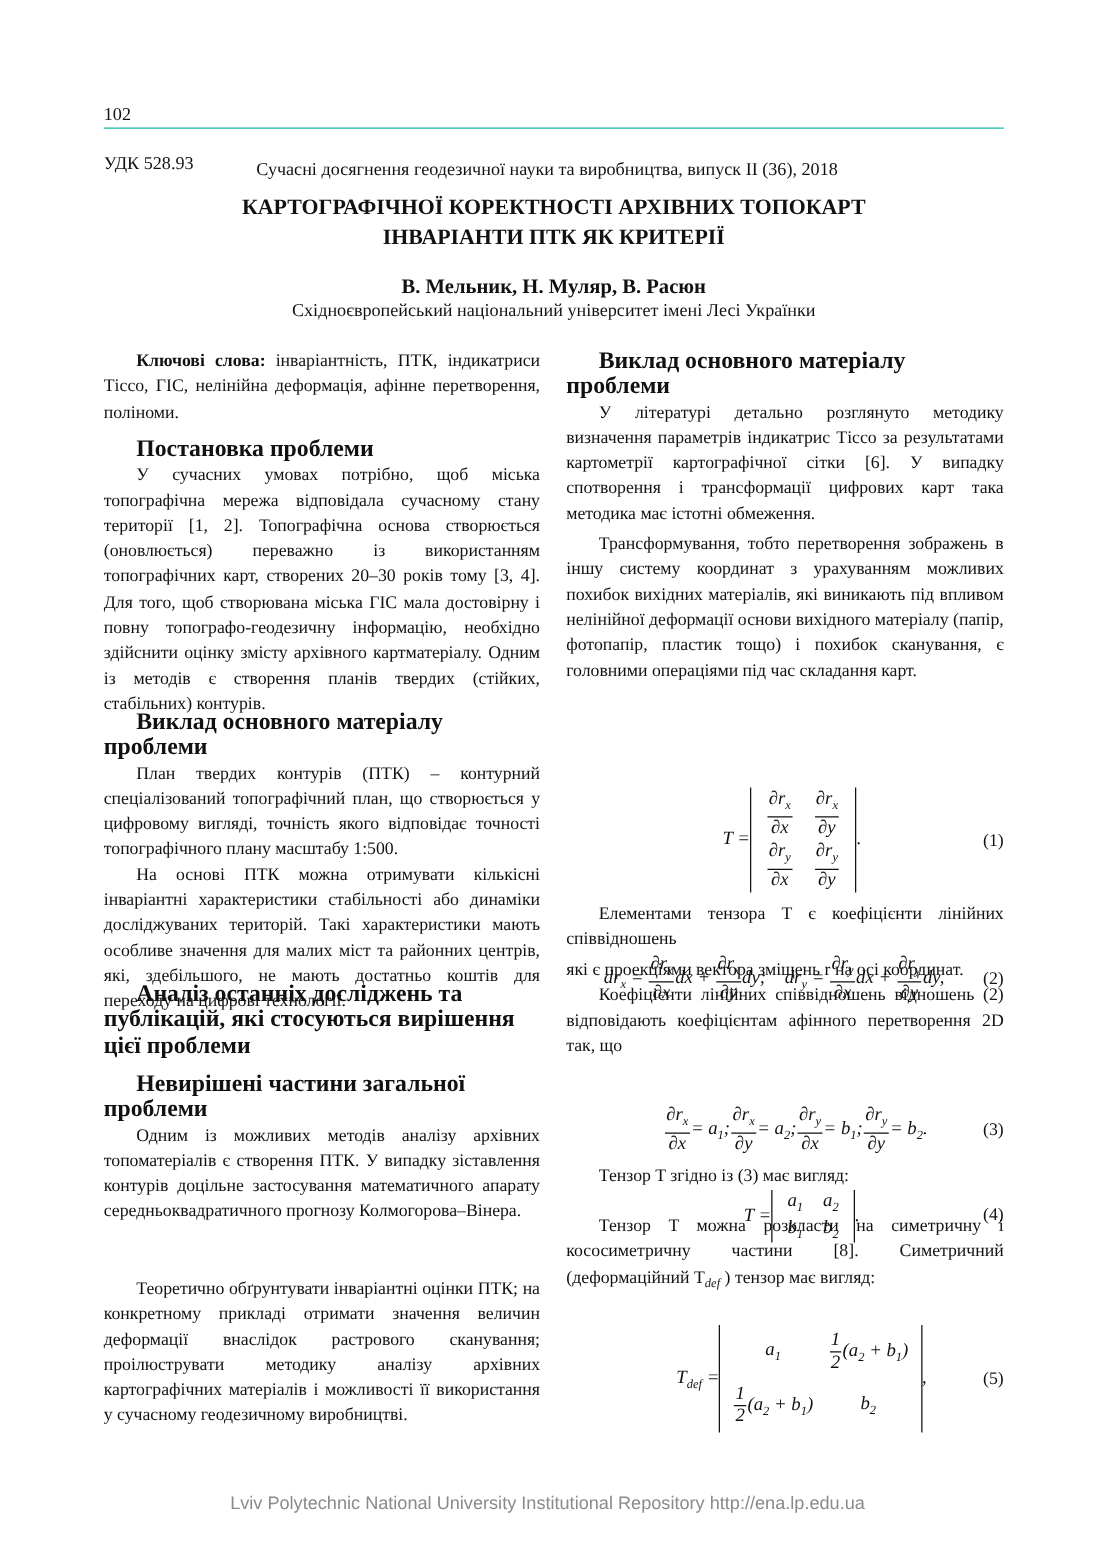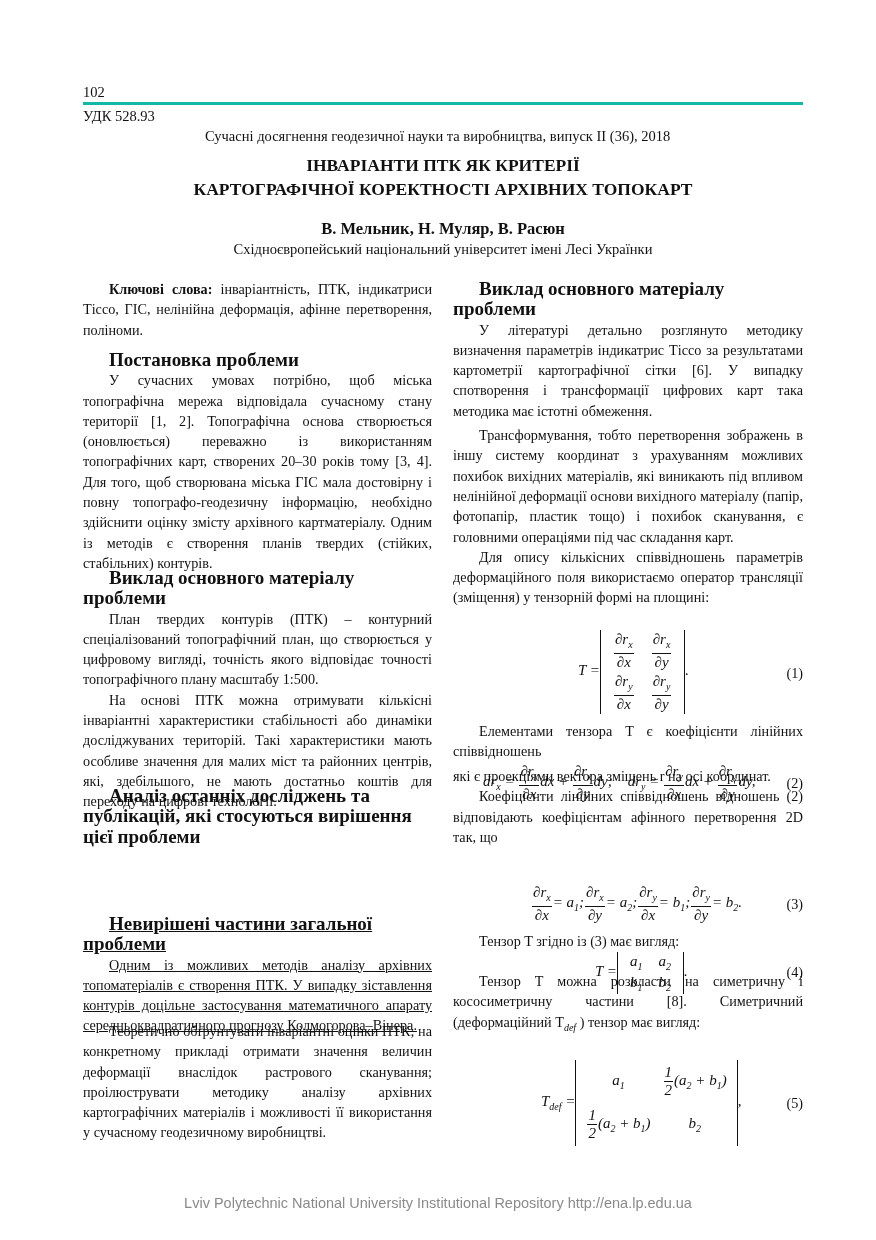--- a/index.html
+++ b/index.html
@@ -1,22 +1,22 @@
 <!DOCTYPE html>
 <html><head>
 <meta charset="utf-8">
 <style>
   html, body { margin:0; padding:0; background:#fff; }
   body { width:876px; height:1240px; position:relative; overflow:hidden;
          font-family:"Liberation Serif", "DejaVu Serif", serif; color:#111; }
   .abs { position:absolute; }
-  .running-head { left:83px; top:84px; width:720px; height:18px; border-bottom:3px solid #14b8a6; font-size:14.5px; }
+  .running-head { left:83px; top:84px; width:720px; height:18px; border-bottom:1px solid #14b8a6; font-size:14.5px; }
   .running-head .pg { position:absolute; left:0; top:0; }
   .running-head .jr { position:absolute; left:122px; top:0;margin-top:44px; }
-  .udk { left:83px; top:108px; font-size:14.5px; }
+  .udk { left:83px; top:123px; font-size:14.5px; }
   .title { left:83px; top:153px; width:720px; text-align:center; font-weight:bold; font-size:17.5px; line-height:24px; }
   .authors { left:83px; top:219px; width:720px; text-align:center; font-weight:bold; font-size:16.5px; }
   .affil { left:83px; top:241px; width:720px; text-align:center; font-size:14.5px; }
   .col { font-size:14.2px; line-height:20.3px; text-align:justify; }
   .col p { margin:0; text-indent:26px; }
   .col h3 { margin:0; font-size:19px; font-weight:bold; text-indent:26px; text-align:left; }
   .lcol { left:83px; width:349px; }
   .rcol { left:453px; width:350px; }
   .kw b { font-weight:bold; }
   .eq { position:absolute; font-style:italic; font-size:15px; white-space:nowrap; }
@@ -34,22 +34,22 @@
 <body>
 
 <div class="abs running-head">
   <span class="pg">102</span>
   <span class="jr">Сучасні досягнення геодезичної науки та виробництва, випуск II (36), 2018</span>
 </div>
 
 <div class="abs udk">УДК 528.93</div>
 
 <div class="abs title">
+  <div>КАРТОГРАФІЧНОЇ КОРЕКТНОСТІ АРХІВНИХ ТОПОКАРТ</div>
   <div>ІНВАРІАНТИ ПТК ЯК КРИТЕРІЇ</div>
-  <div>КАРТОГРАФІЧНОЇ КОРЕКТНОСТІ АРХІВНИХ ТОПОКАРТ</div>
 </div>
 
 <div class="abs authors">В. Мельник, Н. Муляр, В. Расюн</div>
 <div class="abs affil">Східноєвропейський національний університет імені Лесі Українки</div>
 
 <div class="abs col lcol" style="top:279px;">
   <p class="kw"><b>Ключові слова:</b><span> інваріантність, ПТК, індикатриси Тіссо, ГІС, нелінійна деформація, афінне перетворення, поліноми.</span></p>
 </div>
 
 <div class="abs col lcol" style="top:350px;">
@@ -60,34 +60,33 @@
 <div class="abs col lcol" style="top:568px;">
   <h3>Виклад основного матеріалу проблеми</h3>
   <p>План твердих контурів (ПТК) – контурний спеціалізований топографічний план, що створюється у цифровому вигляді, точність якого відповідає точності топографічного плану масштабу 1:500.</p>
   <p>На основі ПТК можна отримувати кількісні інваріантні характеристики стабільності або динаміки досліджуваних територій. Такі характеристики мають особливе значення для малих міст та районних центрів, які, здебільшого, не мають достатньо коштів для переходу на цифрові технології.</p>
 </div>
 
 <div class="abs col lcol" style="top:786px;">
   <h3>Аналіз останніх досліджень та публікацій, які стосуються вирішення цієї проблеми</h3>
 </div>
 
-<div class="abs col lcol" style="top:914px;text-decoration:underline;">
+<div class="abs col lcol" style="top:858px;">
   <h3>Невирішені частини загальної проблеми</h3>
   <p>Одним із можливих методів аналізу архівних топоматеріалів є створення ПТК. У випадку зіставлення контурів доцільне застосування математичного апарату середньоквадратичного прогнозу Колмогорова–Вінера.</p>
 </div>
 
 <div class="abs col lcol" style="top:1021px;">
   <p>Теоретично обґрунтувати інваріантні оцінки ПТК; на конкретному прикладі отримати значення величин деформації внаслідок растрового сканування; проілюструвати методику аналізу архівних картографічних матеріалів і можливості її використання у сучасному геодезичному виробництві.</p>
 </div>
 
 <div class="abs col rcol" style="top:279px;">
   <h3>Виклад основного матеріалу проблеми</h3>
   <p style="margin-bottom:4px;">У літературі детально розглянуто методику визначення параметрів індикатрис Тіссо за результатами картометрії картографічної сітки [6]. У випадку спотворення і трансформації цифрових карт така методика має істотні обмеження.</p>
   <p style="margin-bottom:0;">Трансформування, тобто перетворення зображень в іншу систему координат з урахуванням можливих похибок вихідних матеріалів, які виникають під впливом нелінійної деформації основи вихідного матеріалу (папір, фотопапір, пластик тощо) і похибок сканування, є головними операціями під час складання карт.</p>
-  <p>Для опису кількісних співвідношень параметрів деформаційного поля використаємо оператор трансляції (зміщення) у тензорній формі на площині:</p>
 </div>
 
 <div class="abs" style="left:453px; top:630px; width:350px; height:90px;">
   <div class="eq" style="left:125px; top:0;">
     T =<span class="det"><table>
           <tbody>
             <tr>
               <td><span class="frac"><span>∂r<sub>x</sub></span><span>∂x</span></span></td>
               <td><span class="frac"><span>∂r<sub>x</sub></span><span>∂y</span></span></td>
             </tr>

